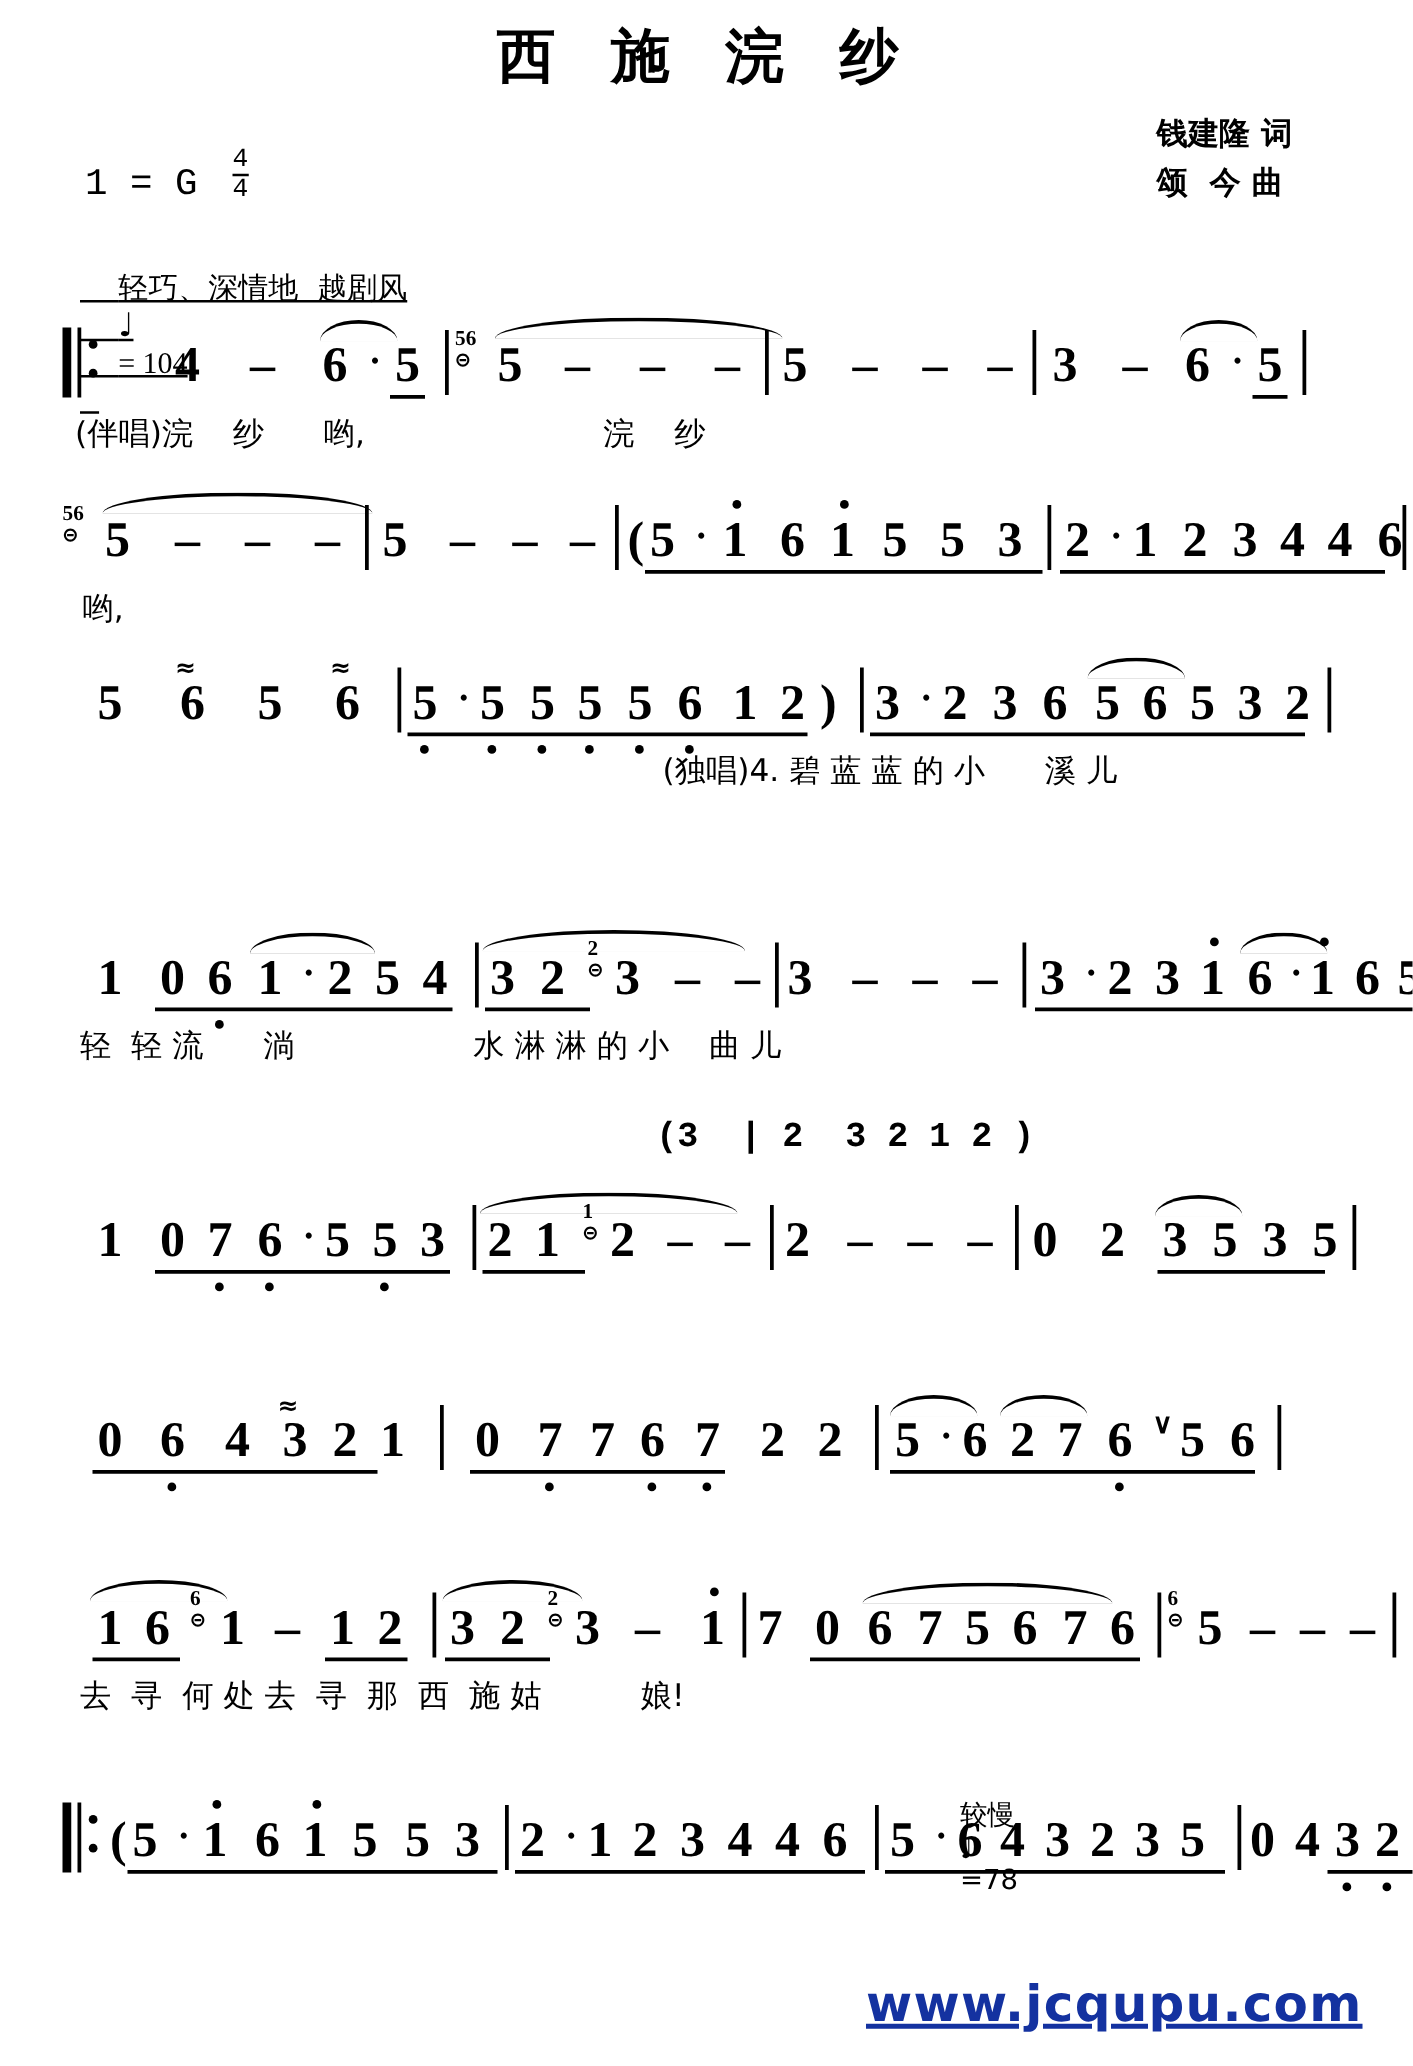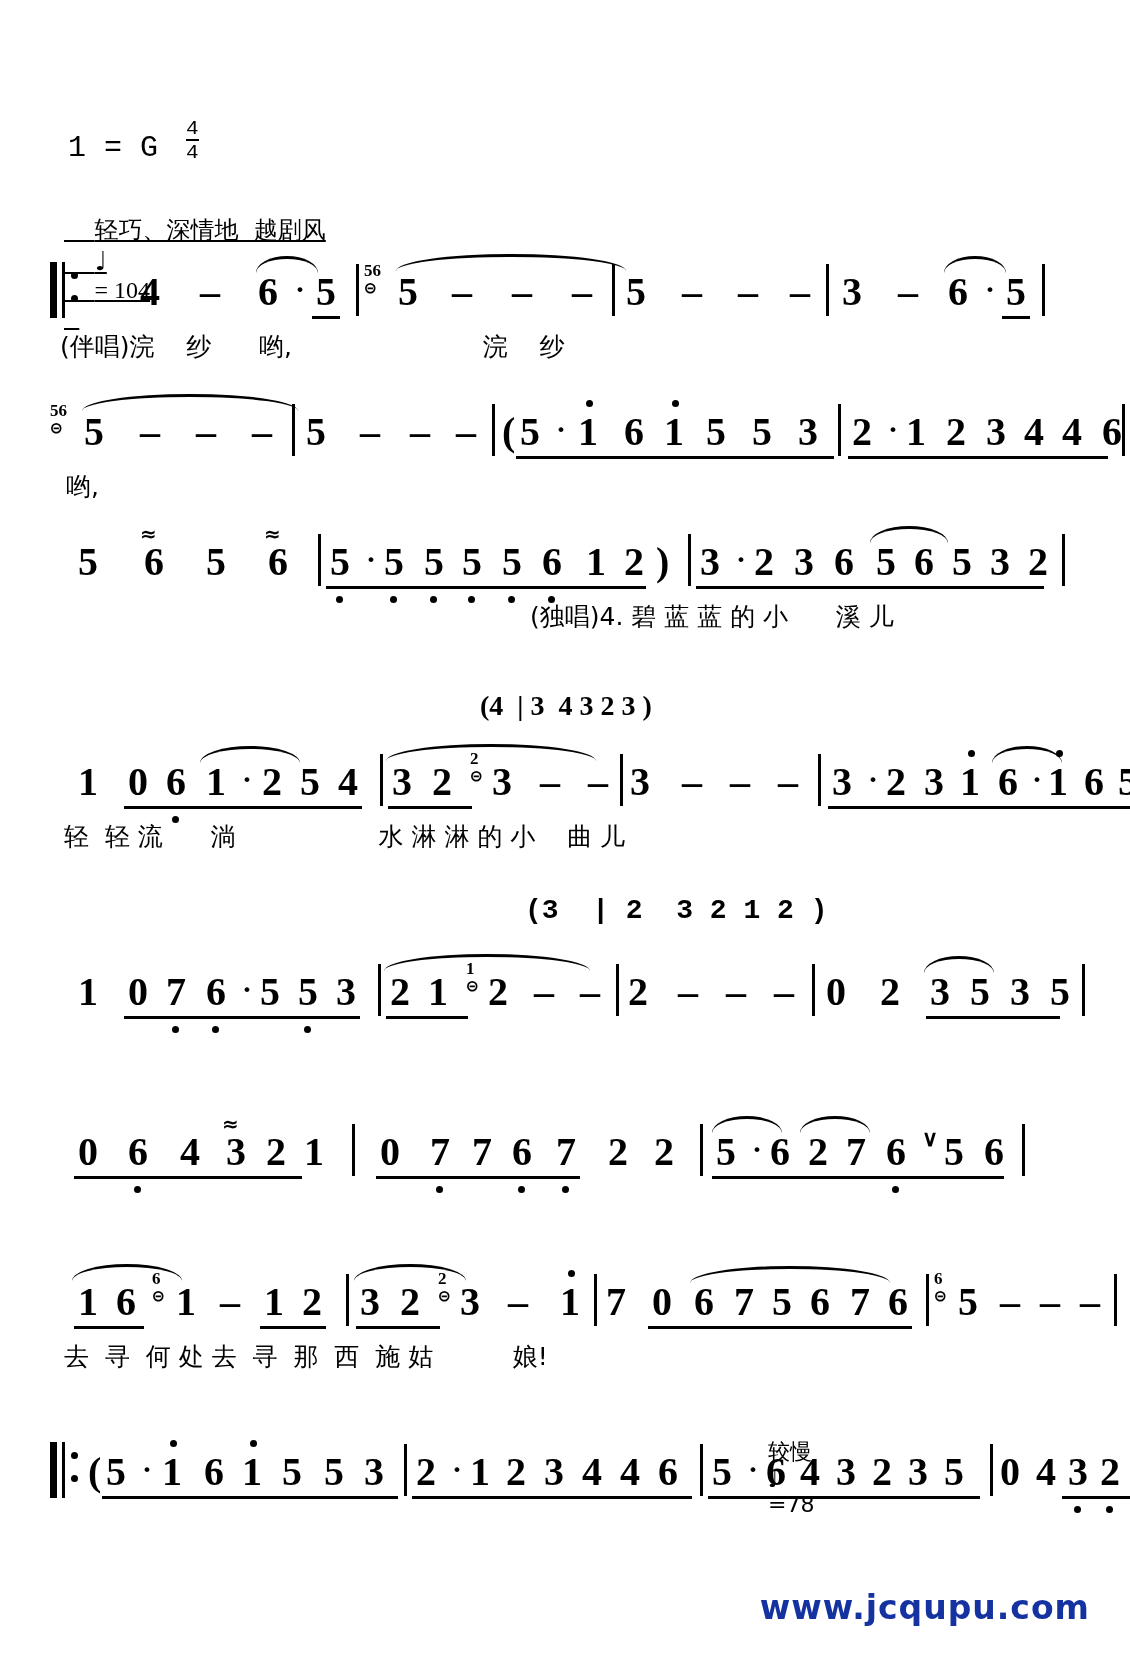--- a/index.html
+++ b/index.html
@@ -83,38 +83,44 @@
   .repeat-open .dots i{display:block;width:7px;height:7px;border-radius:50%;background:#000;margin-bottom:16px;}
   .tie{position:absolute;border-top:3px solid #000;border-radius:50%/100% 100% 0 0;height:14px;}
   .beam{position:absolute;height:3px;background:#000;}
   .dotu{position:absolute;width:7px;height:7px;border-radius:50%;background:#000;}
   .dotl{position:absolute;width:7px;height:7px;border-radius:50%;background:#000;}
   .wavy{position:absolute;font-size:20px;font-family:"DejaVu Sans",sans-serif;letter-spacing:-2px;}
 
   .watermark{
     position:absolute; right:40px; bottom:26px;
     font-family:"DejaVu Sans", sans-serif;
-    font-size:33px;
+    font-size:40px;
     font-weight:bold;
     color:#1432a0;
     letter-spacing:1px;
+    text-decoration:underline;
   }
   .slow-mark{
     position:absolute;
     font-family:"DejaVu Sans", sans-serif;
     font-size:22px;
     white-space:pre;
   }
 </style>
 </head>
 <body>
 
 <div class="sheet">
 
-
+  <div class="title">西 施 浣 纱</div>
+
+  <div class="credits">
+    <div class="row">钱建隆 词</div>
+    <div class="row">颂  今 曲</div>
+  </div>
 
   <div class="key">
     <span>1 = G</span>
     <span class="frac">
       <span class="num">4</span>
       <span class="den">4</span>
     </span>
   </div>
 
   <div class="tempo">
@@ -245,25 +251,20 @@
       <span class="n" style="left:1028px;">2</span>
       <span class="beam" style="left:696px;top:48px;width:348px;"></span>
       <span class="tie" style="left:870px;top:-12px;width:78px;"></span>
       <span class="bar" style="left:1062px;"></span>
     </div>
     <div class="lyr">
       <span class="l" style="left:530px;">(独唱)4. 碧 蓝 蓝 的 小      溪 儿</span>
     </div>
   </div>
 
-  <div class="sys" style="top:690px;">
-    <div class="notes" style="height:40px;font-size:28px;">
-      <span class="n" style="left:480px;">(4  | 3  4 3 2 3 )</span>
-    </div>
-  </div>
 
   <div class="sys" style="top:758px;">
     <div class="notes">
       <span class="n" style="left:78px;">1</span>
       <span class="n" style="left:128px;">0</span>
       <span class="n" style="left:166px;">6</span>
       <span class="n" style="left:206px;">1</span>
       <span class="n" style="left:242px;font-size:30px;top:4px;">·</span>
       <span class="n" style="left:262px;">2</span>
       <span class="n" style="left:300px;">5</span>

